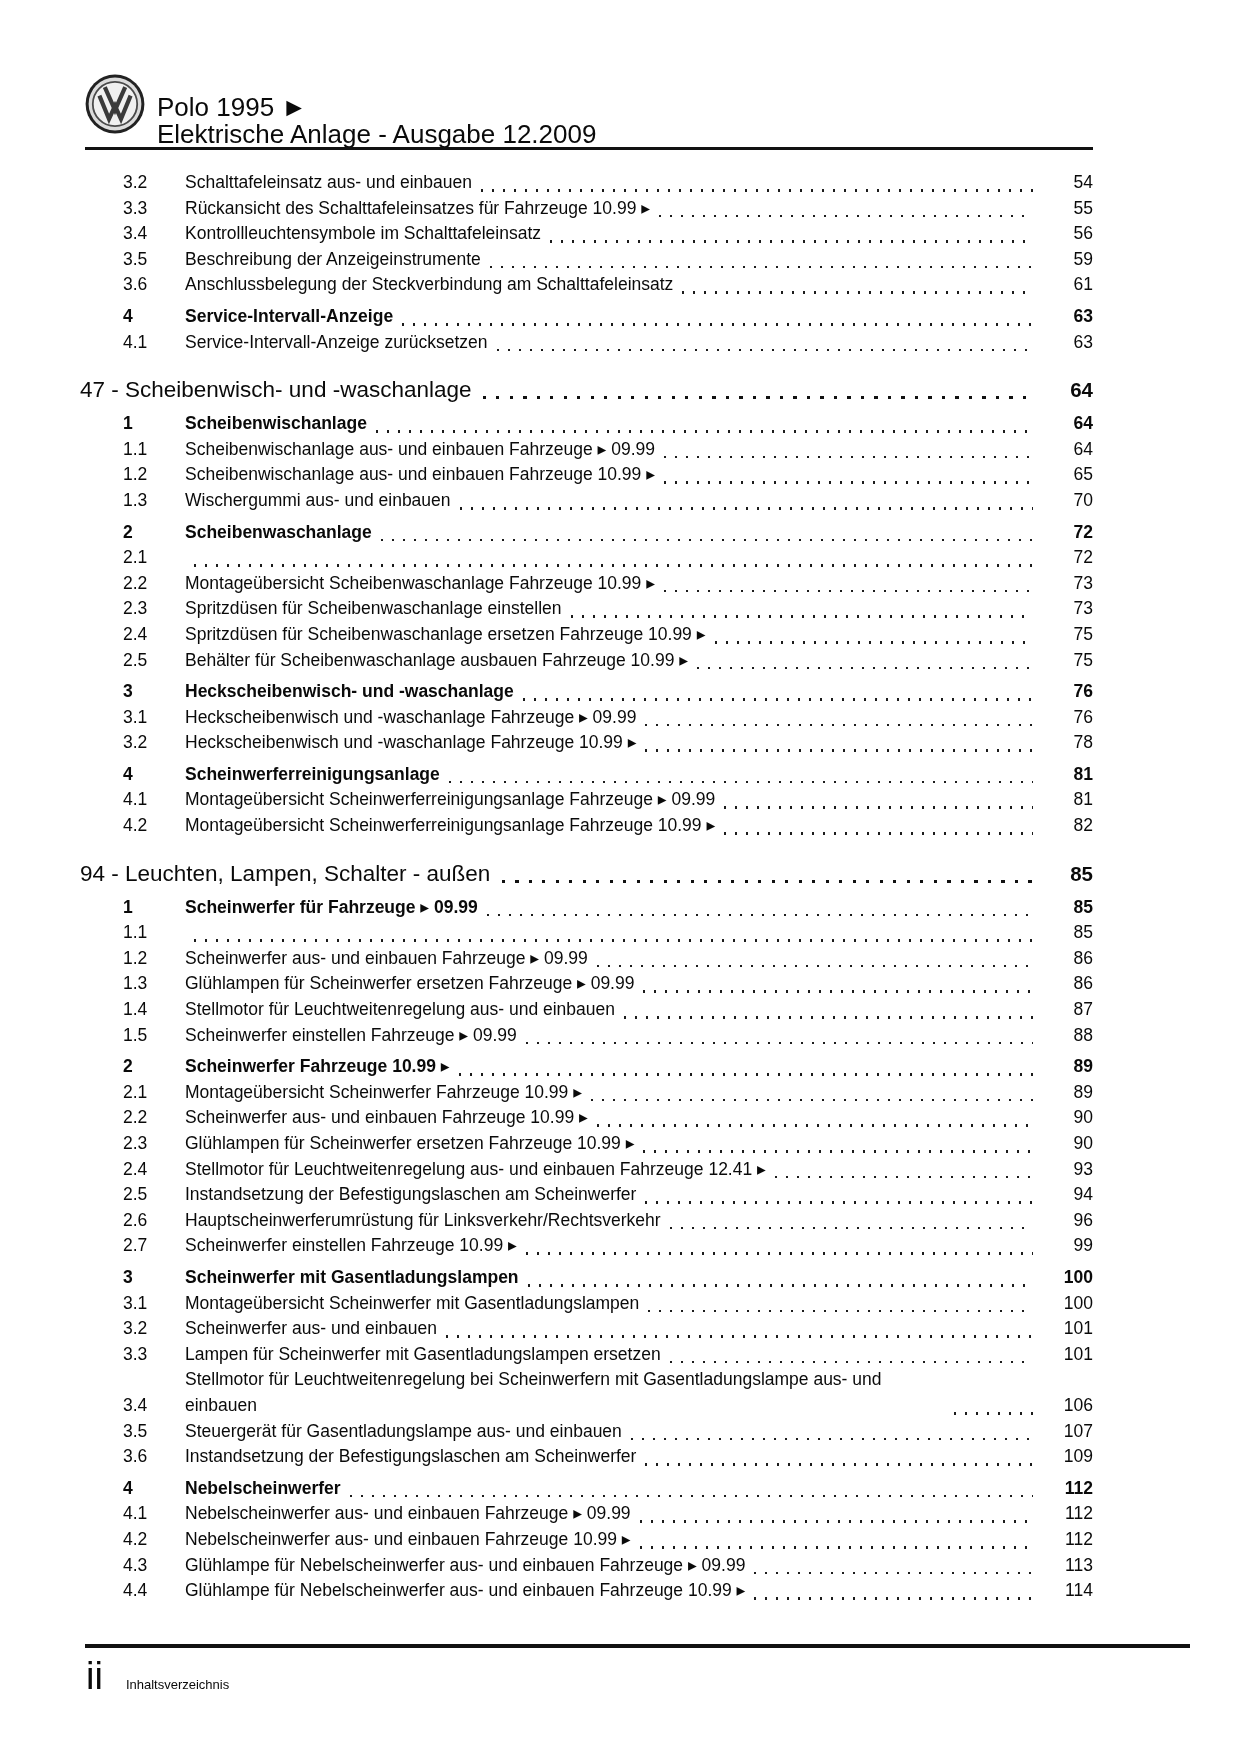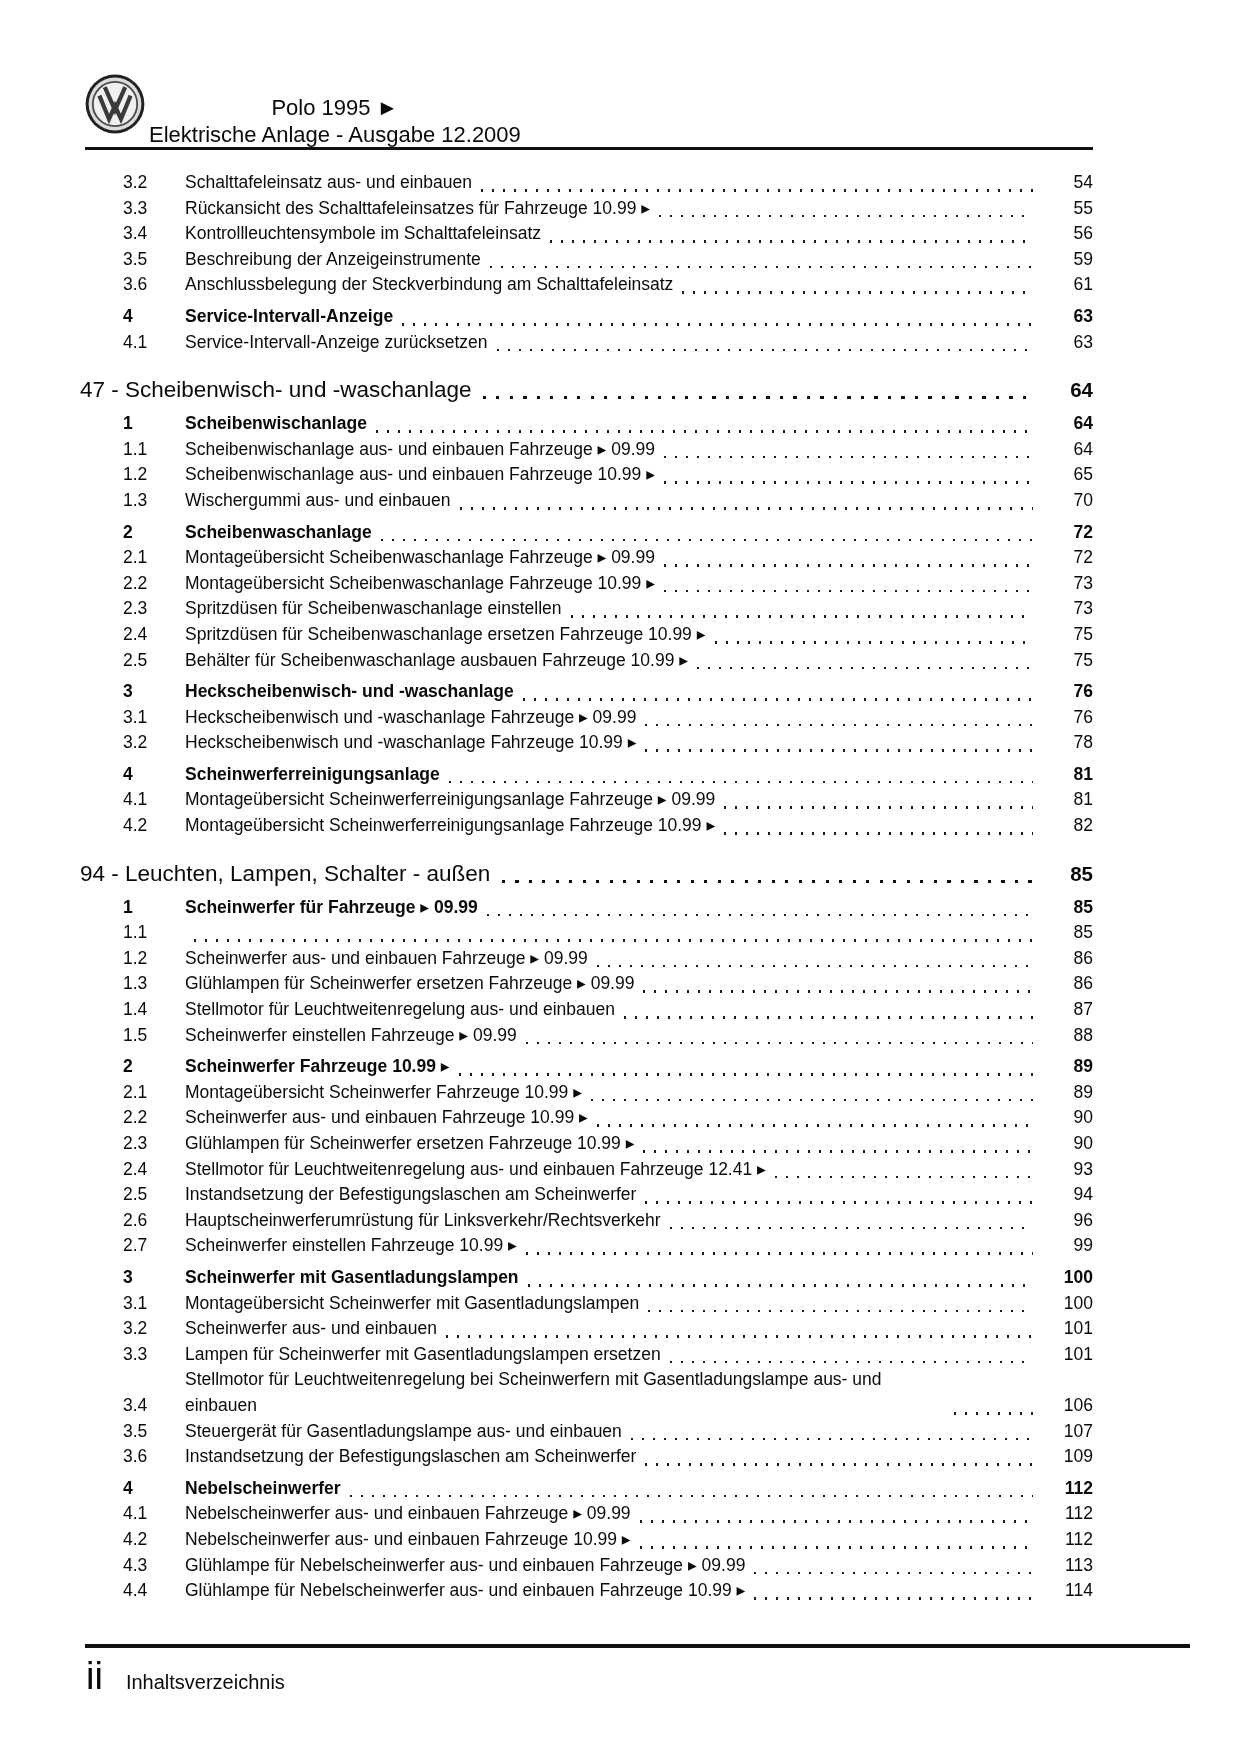--- a/index.html
+++ b/index.html
@@ -10,21 +10,21 @@
     height: 1754px;
     background: #ffffff;
     font-family: "Liberation Sans", "DejaVu Sans", sans-serif;
     color: #0a0a0a;
     overflow: hidden;
   }
 
   
   .doc-header { position: absolute; left: 85px; top: 74px; display: flex; }
   .logo { width: 60px; height: 60px; flex: 0 0 60px; }
-  .header-titles { margin-left: 4px; padding-top: 20px; font-size: 22px; line-height: 27px; white-space: nowrap; text-align: center; }
+  .header-titles { margin-left: 12px; padding-top: 20px; font-size: 26px; line-height: 27px; white-space: nowrap; }
   .header-rule {
     position: absolute; left: 85px; top: 147px;
     width: 1008px; height: 3px; background: #111;
   }
 
   
   .toc { position: absolute; left: 80px; top: 170px; width: 1013px; }
 
   .entry {
     display: flex;
@@ -70,21 +70,21 @@
   
   .footer-rule {
     position: absolute; left: 85px; top: 1644px;
     width: 1105px; height: 3.5px; background: #111;
   }
   .doc-footer {
     position: absolute; left: 86px; top: 1656px;
     display: flex; align-items: baseline;
   }
   .footer-roman { font-size: 38px; line-height: 40px; }
-  .footer-label { font-size: 20px; margin-left: 23px; }
+  .footer-label { font-size: 13px; margin-left: 23px; }
 </style>
 </head>
 <body>
 
 <div class="page">
 
   <div class="doc-header">
     <svg class="logo" viewBox="0 0 100 100" aria-hidden="true">
       <circle cx="50" cy="50" r="49" fill="#222222"></circle>
       <circle cx="50" cy="50" r="44" fill="#dcdcdc"></circle>
@@ -185,21 +185,20 @@
 
     <div class="entry bold">
       <span class="num">2</span>
       <span class="title">Scheibenwaschanlage</span>
       <span class="leader"></span>
       <span class="pg">72</span>
     </div>
 
     <div class="entry">
       <span class="num">2.1</span>
-      <span class="title">Montageübersicht Scheibenwaschanlage Fahrzeuge ▸ 09.99</span>
       <span class="leader"></span>
       <span class="pg">72</span>
     </div>
 
     <div class="entry">
       <span class="num">2.2</span>
       <span class="title">Montageübersicht Scheibenwaschanlage Fahrzeuge 10.99 ▸</span>
       <span class="leader"></span>
       <span class="pg">73</span>
     </div>

